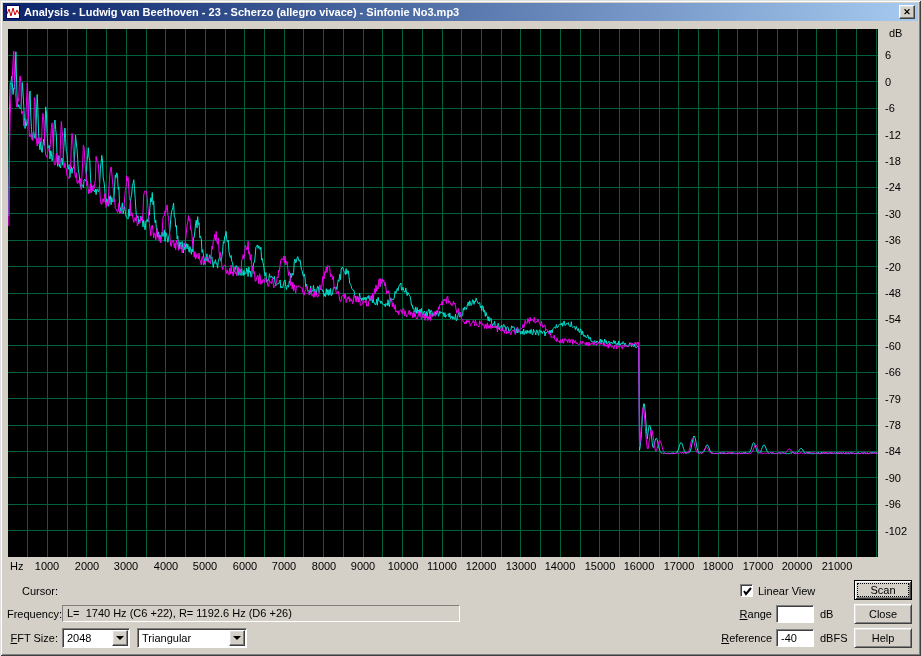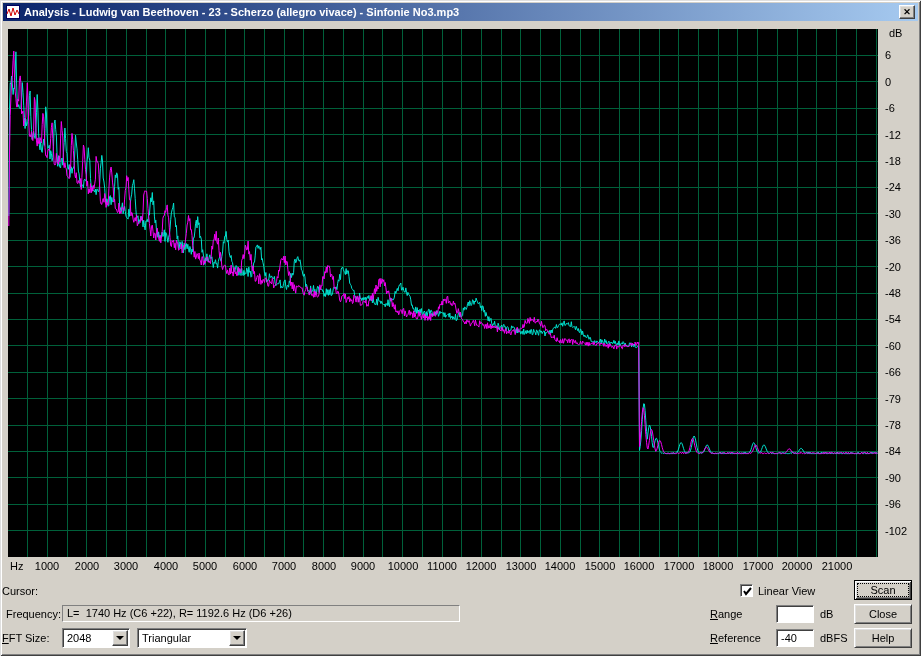--- a/index.html
+++ b/index.html
@@ -15,21 +15,21 @@
     border-color:#fff #404040 #404040 #fff;box-shadow:inset -1px -1px 0 #808080,inset 1px 1px 0 #dfdfdf;
     font-size:9px;line-height:11px;text-align:center;font-weight:bold;font-family:inherit;cursor:default;padding:0;}
   .plot{position:absolute;left:8px;top:29px;width:870px;height:528px;background:#000;}
   .plot svg{display:block;}
   .y-axis{position:absolute;left:884px;top:29px;width:34px;height:534px;}
   .y-axis .tick{position:absolute;left:1px;font-size:11px;color:#000;white-space:nowrap;}
   .x-axis{position:absolute;left:8px;top:560px;width:905px;height:14px;}
   .x-axis .xtick{position:absolute;top:0;transform:translateX(-50%);font-size:11px;color:#000;white-space:nowrap;}
   .x-axis .xtick-unit{position:absolute;top:0;font-size:11px;color:#000;}
   .lbl{position:absolute;font-size:11px;color:#000;white-space:nowrap;}
-  .lbl.r{text-align:left;display:inline-block;}
+  .lbl.r{text-align:right;display:inline-block;}
   .field{position:absolute;height:17px;background:#d4d0c8;border:1px solid;border-color:#808080 #fff #fff #808080;
     font-size:11px;line-height:15px;padding-left:4px;color:#000;overflow:hidden;white-space:nowrap;}
   .field.pre{white-space:pre;}
   .combo{position:absolute;height:20px;background:#fff;border:1px solid;border-color:#808080 #fff #fff #808080;
     box-shadow:inset 1px 1px 0 #404040;display:flex;align-items:center;}
   .combo-text{font-size:11px;padding-left:4px;flex:1;white-space:nowrap;overflow:hidden;}
   .combo-btn{width:16px;height:16px;margin-right:1px;background:#d4d0c8;border:1px solid;
     border-color:#fff #404040 #404040 #fff;box-shadow:inset -1px -1px 0 #808080,inset 1px 1px 0 #dfdfdf;
     display:flex;align-items:center;justify-content:center;flex:none;}
   .arrow{width:0;height:0;border:4px solid transparent;border-top:4px solid #000;margin-top:4px;}

